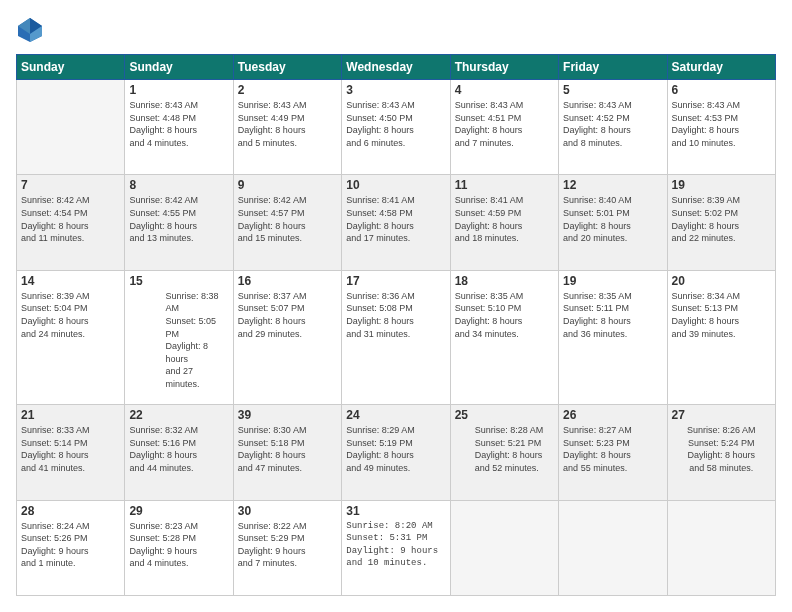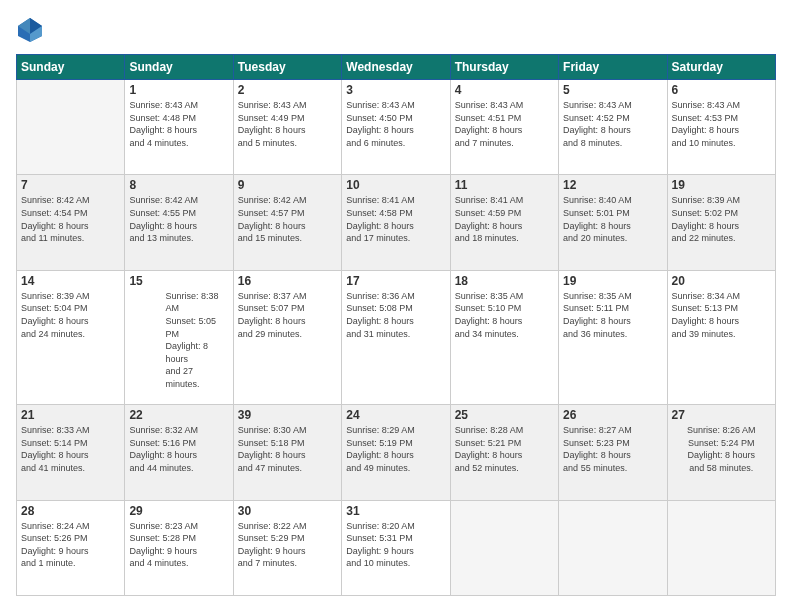--- a/index.html
+++ b/index.html
@@ -303,21 +303,21 @@
           </td>
           <td>
             <div class="day-number">24</div>
             <div class="day-info" style="white-space: pre-line;">Sunrise: 8:29 AM
 Sunset: 5:19 PM
 Daylight: 8 hours
 and 49 minutes.</div>
           </td>
           <td>
             <div class="day-number">25</div>
-            <div class="day-info" style="white-space: pre-line;">Sunrise: 8:28 AM
+            <div class="day-info" style="white-space: pre-line; margin-left: 20px;">Sunrise: 8:28 AM
 Sunset: 5:21 PM
 Daylight: 8 hours
 and 52 minutes.</div>
           </td>
           <td>
             <div class="day-number">26</div>
             <div class="day-info" style="white-space: pre-line;">Sunrise: 8:27 AM
 Sunset: 5:23 PM
 Daylight: 8 hours
 and 55 minutes.</div>
@@ -347,21 +347,21 @@
           </td>
           <td>
             <div class="day-number">30</div>
             <div class="day-info" style="white-space: pre-line;">Sunrise: 8:22 AM
 Sunset: 5:29 PM
 Daylight: 9 hours
 and 7 minutes.</div>
           </td>
           <td>
             <div class="day-number">31</div>
-            <div class="day-info" style="white-space: pre-line;">Sunrise: 8:20 AM
+            <div class="day-info" style="white-space: pre-line; font-family: Liberation Mono, monospace;">Sunrise: 8:20 AM
 Sunset: 5:31 PM
 Daylight: 9 hours
 and 10 minutes.</div>
           </td>
           <td class="empty"></td>
           <td class="empty"></td>
           <td class="empty"></td>
         </tr>
       </tbody>
   </table>

